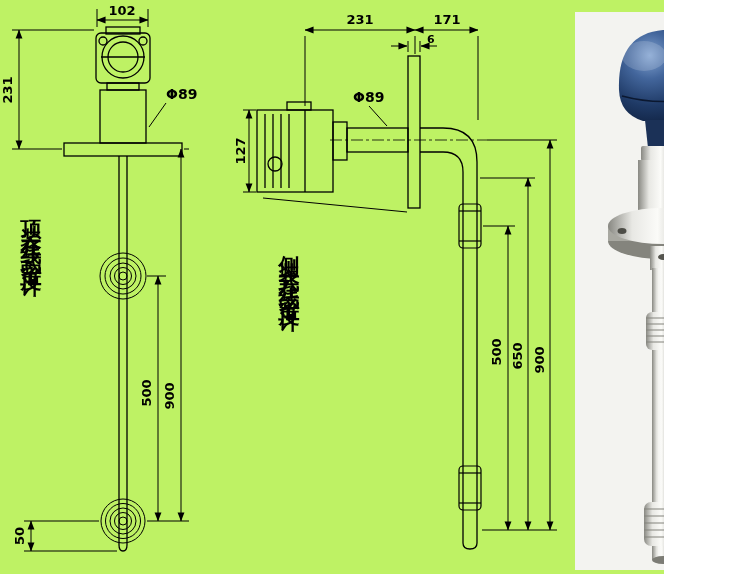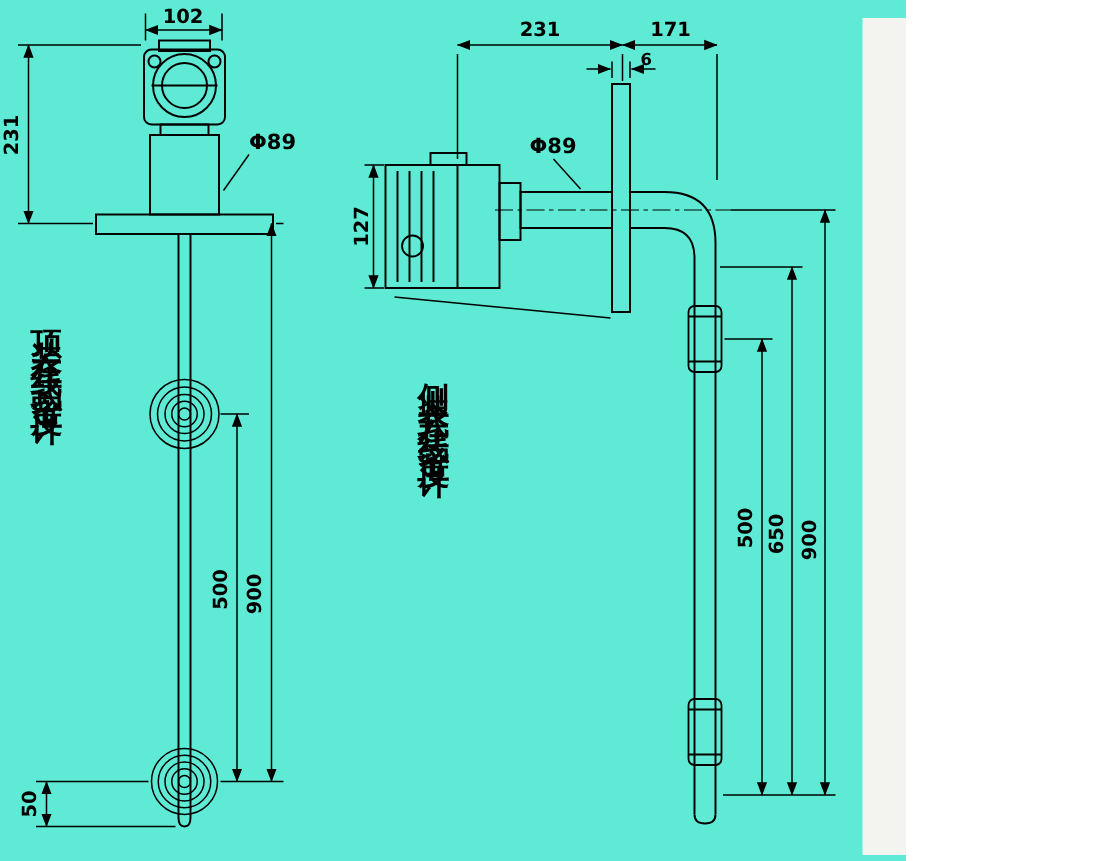--- a/index.html
+++ b/index.html
@@ -1,18 +1,18 @@
 <!DOCTYPE html>
 <html><head>
 <meta charset="utf-8">
 <style>
   * { margin: 0; padding: 0; box-sizing: border-box; }
   html, body { width: 740px; height: 574px; background: #ffffff; }
   body { font-family: "DejaVu Sans", sans-serif; }
-  .screen { position: relative; width: 604px; height: 574px; background: #5eead4; overflow: hidden; }
+  .screen { position: relative; width: 664px; height: 574px; background: #bef264; overflow: hidden; }
   .screen svg { position: absolute; top: 0; }
   .svg-left  { left: 0; }
   .svg-mid   { left: 235px; }
   .svg-photo { left: 565px; }
   .vlabel {
     position: absolute;
     writing-mode: vertical-rl;
     text-orientation: upright;
     font-weight: 700;
     font-size: 21px;

